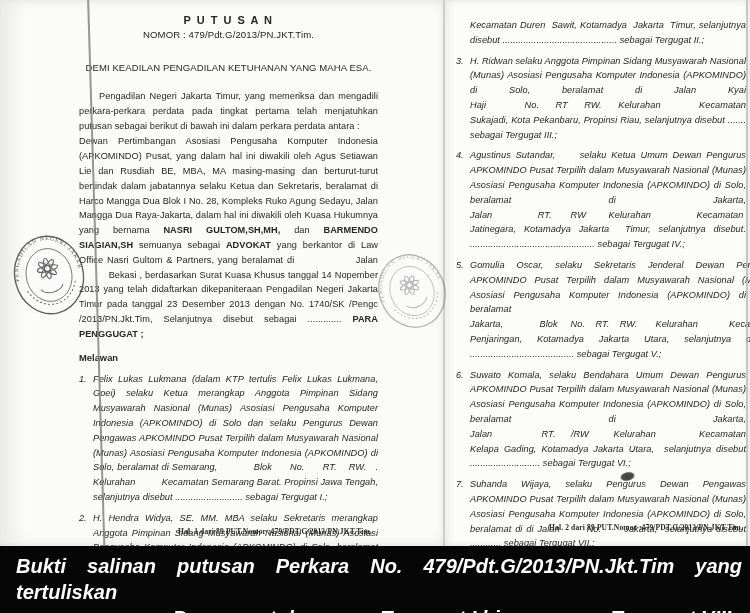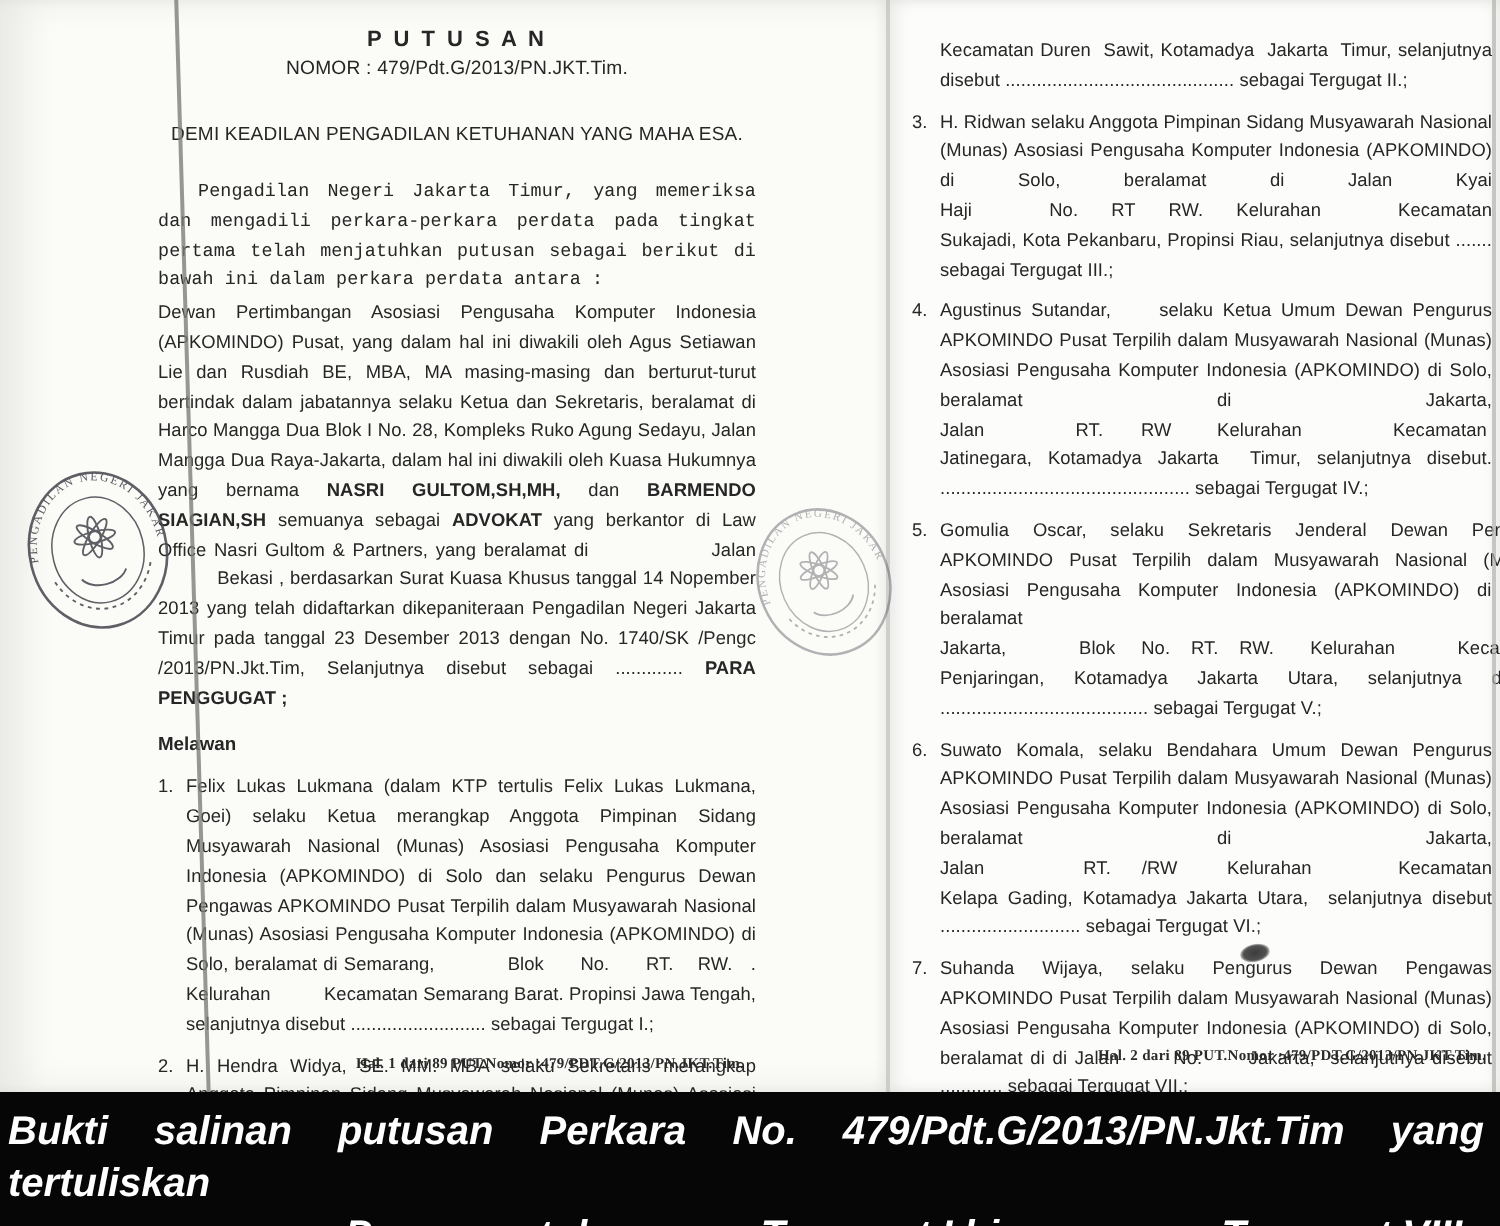--- a/index.html
+++ b/index.html
@@ -15,41 +15,41 @@
   .mid-line{position:absolute;left:443px;top:0;width:2px;height:546px;background:#b9b9b4;opacity:.6;}
   .right-edge-line{position:absolute;left:746px;top:0;width:1.5px;height:546px;background:#b2b2ad;opacity:.7;}
 
   .inner-left{position:absolute;left:79px;top:12px;width:299px;color:#262626;}
   .inner-right{position:absolute;left:12px;top:12px;width:290px;color:#262626;}
 
   .doc-title{text-align:center;font-size:11px;font-weight:bold;letter-spacing:1.5px;margin-top:2px;}
   .doc-nomor{text-align:center;font-size:9.6px;margin-top:3px;letter-spacing:.1px;}
   .doc-invocation{text-align:center;font-size:9.5px;margin-top:22px;letter-spacing:.1px;}
   .para{margin:0;text-align:justify;font-size:9.2px;line-height:14.8px;letter-spacing:.05px;}
-  .para.indent{text-indent:20px;margin-top:16px;font-family:Liberation Mono, monospace;}
+  .para.indent{text-indent:20px;margin-top:16px;}
   .para.body2{margin-top:1px;}
   .melawan{text-align:left;font-weight:bold;font-size:9.4px;margin:10px 0 9px 0;}
-  .ditem{display:flex;margin-top:6px;}
+  .ditem{display:flex;margin-top:6px;font-style:italic;}
   .ditem .dno{flex:0 0 14px;font-size:9.2px;line-height:14.8px;}
   .ditem .dtext{flex:1;text-align:justify;font-size:9.2px;line-height:14.8px;letter-spacing:.05px;}
   b.emph{font-weight:bold;}
 
   .footer{position:absolute;font-family:"Liberation Serif",serif;font-weight:bold;font-size:7.5px;color:#2a2a2a;letter-spacing:.15px;white-space:nowrap;text-align:center;}
   .f-left{top:527px;right:72px;}
   .f-right{top:523px;right:7px;}
 
   .seal{position:absolute;}
   .seal-left{left:11px;top:232px;width:76px;height:86px;transform:rotate(-14deg);opacity:.85;}
   .seal-right{left:376px;top:250px;width:72px;height:82px;transform:rotate(-24deg);opacity:.45;}
   .seal svg{width:100%;height:100%;}
 
   .smudge{position:absolute;left:620px;top:472px;width:15px;height:9px;background:radial-gradient(ellipse at center,#1a1a1a 0%,#333 55%,transparent 78%);border-radius:50%;transform:rotate(-12deg);opacity:.85;}
 
   .caption-bar{position:absolute;left:0;top:546px;width:750px;height:67px;background:#060606;color:#ffffff;font-style:italic;font-weight:bold;}
-  .cap-line1{margin:7px 8px 0 4px;font-size:20px;line-height:26px;text-align:justify;text-align-last:justify;white-space:nowrap_off;}
+  .cap-line1{margin:7px 8px 0 16px;font-size:20px;line-height:26px;text-align:justify;text-align-last:justify;white-space:nowrap_off;}
   .cap-line2{margin:0 8px;font-size:20px;line-height:26px;}
 </style>
 </head>
 <body>
 
 <div class="scan">
 
   <div class="page page-left">
     <div class="inner-left">
       <div class="doc-title">P U T U S A N</div>

